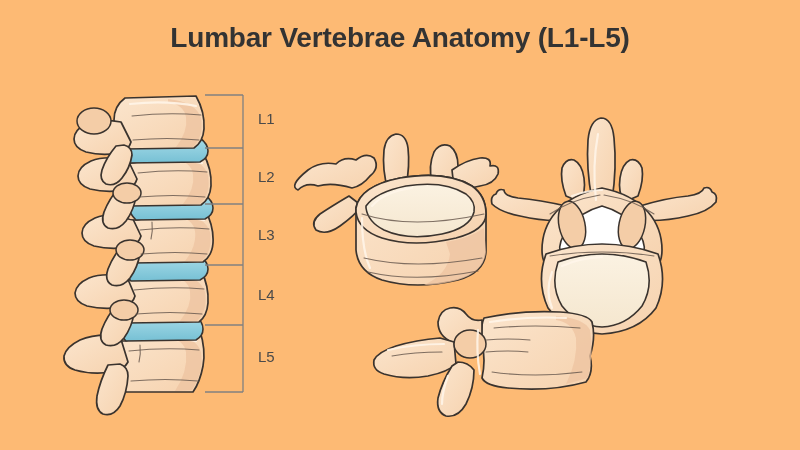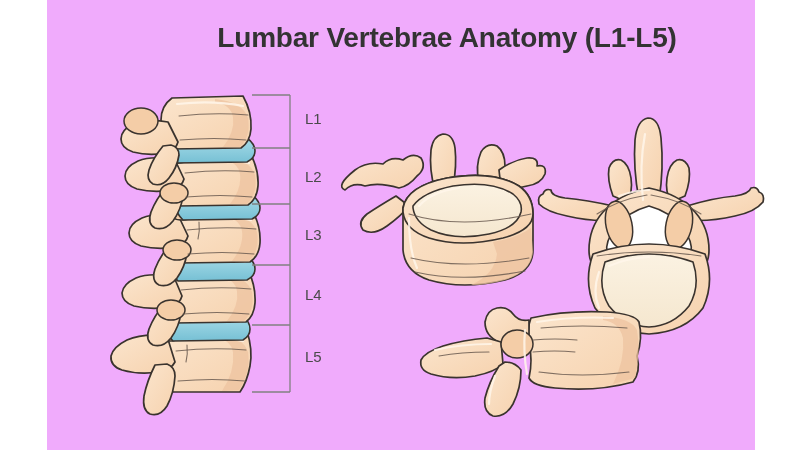--- a/index.html
+++ b/index.html
@@ -9,24 +9,23 @@
   }
   body {
     width: 800px;
     height: 450px;
     overflow: hidden;
     font-family: "Liberation Sans", sans-serif;
     position: relative;
   }
   #stage {
     position: relative;
-    width: 708px;
+    width: 800px;
     height: 450px;
-    background: #f0abfc;
-    margin-left: 47px;
+    background: #fdba74;
   }
   .figure-title {
     position: absolute;
     left: 0;
     top: 22px;
     width: 800px;
     text-align: center;
     font-size: 28px;
     font-weight: bold;
     color: #333333;

